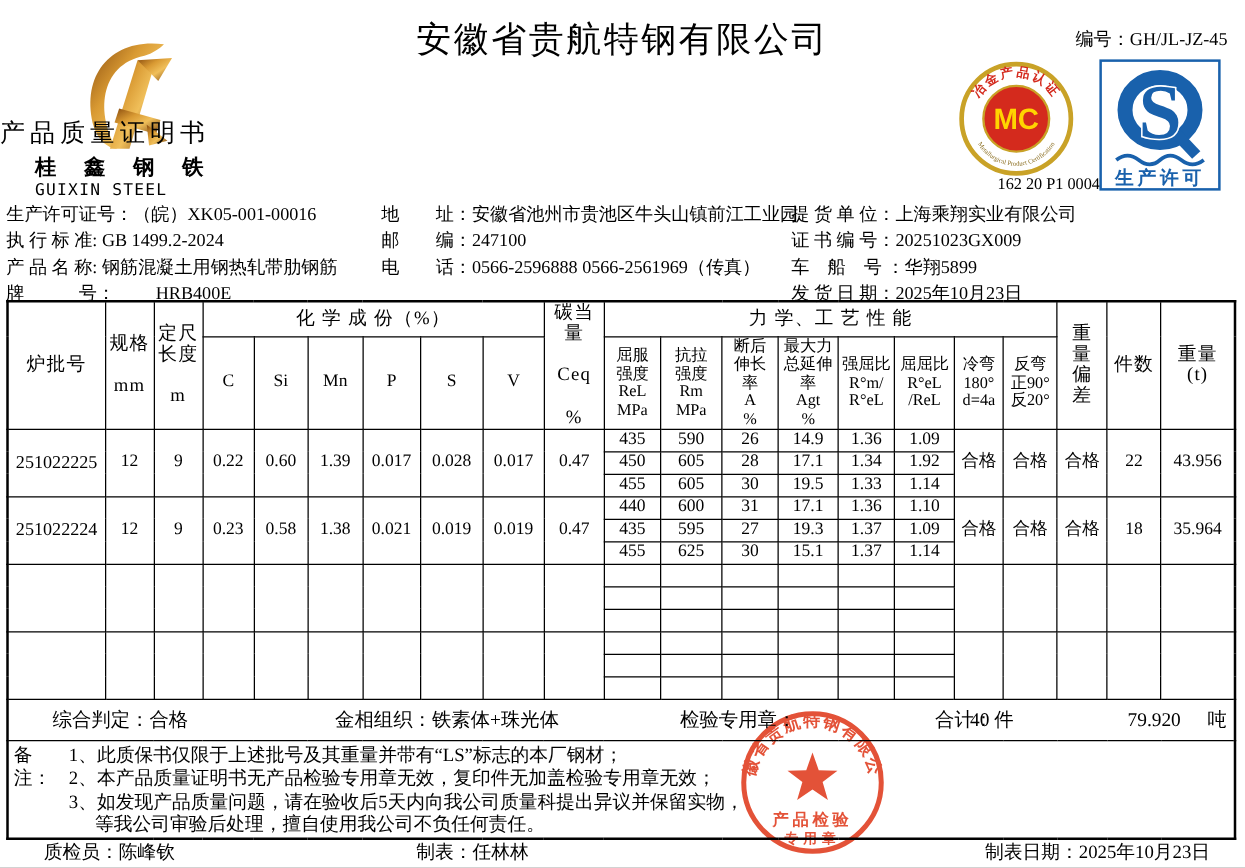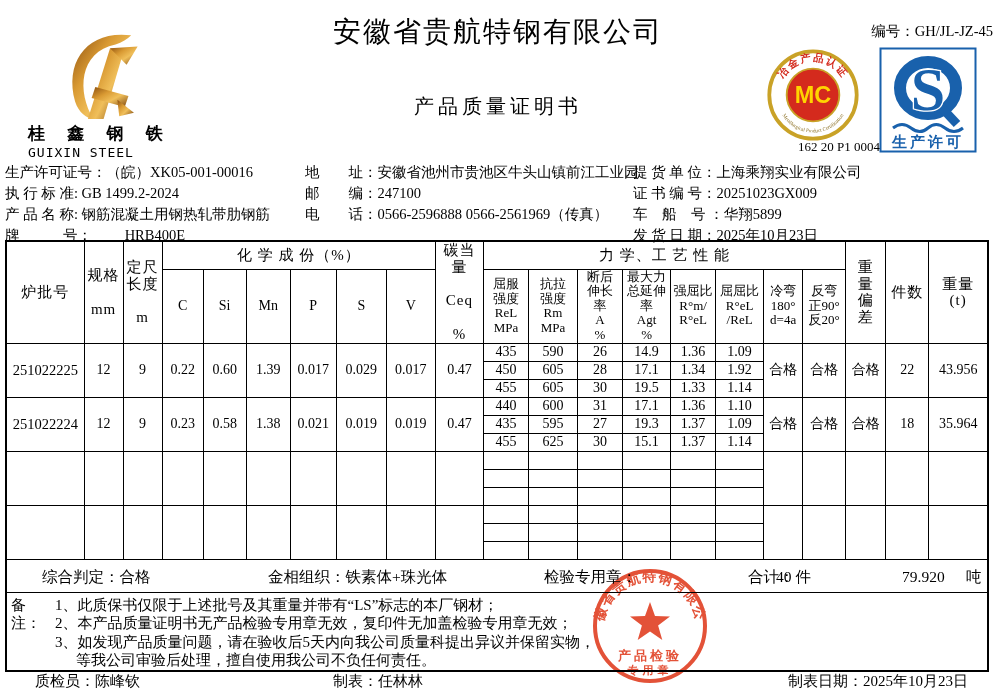--- a/index.html
+++ b/index.html
@@ -1,22 +1,22 @@
 <!DOCTYPE html>
 <html><head>
 <meta charset="utf-8">
 <style>
   * { margin:0; padding:0; box-sizing:border-box; }
   body { background:#888; font-family:"Liberation Serif","DejaVu Serif",serif; }
   .page { position:relative; width:996px; height:694px; background:#ffffff; color:#000; overflow:hidden; margin:0 auto; }
 
   
   .company-title { position:absolute; top:13px; left:0; width:100%; text-align:center; font-size:28px; letter-spacing:2px; }
-  .doc-title { position:absolute; top:93px; left:0; width:100%; text-align:center; font-size:20px; letter-spacing:4px; }
-  .cert-no { position:absolute; top:22px; right:3px; font-size:14.5px; }
+  .doc-title { position:absolute; top:93px; left:0; width:100%; text-align:left; font-size:20px; letter-spacing:4px; }
+  .cert-no { position:absolute; top:22px; right:14px; font-size:14.5px; }
   .logo-block { position:absolute; left:28px; top:28px; width:140px; text-align:left; }
   .logo-mark { display:block; margin-left:12px; }
   .logo-cn { font-size:17px; font-weight:bold; letter-spacing:9px; margin-top:2px; white-space:nowrap; }
   .logo-en { font-size:13px; font-family:"DejaVu Sans Mono",monospace; letter-spacing:1px; white-space:nowrap; }
   .mc-badge { position:absolute; left:766px; top:48px; width:94px; height:94px; }
   .mc-code { position:absolute; left:750px; top:139px; width:120px; font-size:13px; font-family:Liberation Serif, serif; white-space:nowrap;margin-left:48px; }
   .qs-badge { position:absolute; left:879px; top:47px; width:98px; height:106px; }
 
   
   .info { position:absolute; top:162px; left:5px; width:986px; font-size:14.5px; }
@@ -218,21 +218,21 @@
       </thead>
       <tbody class="rows">
           <tr>
             <td rowspan="3" class="c-batch">251022225</td>
             <td rowspan="3">12</td>
             <td rowspan="3">9</td>
             <td rowspan="3">0.22</td>
             <td rowspan="3">0.60</td>
             <td rowspan="3">1.39</td>
             <td rowspan="3">0.017</td>
-            <td rowspan="3">0.029</td>
+            <td rowspan="3">0.028</td>
             <td rowspan="3">0.017</td>
             <td rowspan="3">0.47</td>
             <td>435</td>
             <td>590</td>
             <td>26</td>
             <td>14.9</td>
             <td>1.36</td>
             <td>1.09</td>
             <td rowspan="3">合格</td>
             <td rowspan="3">合格</td>

